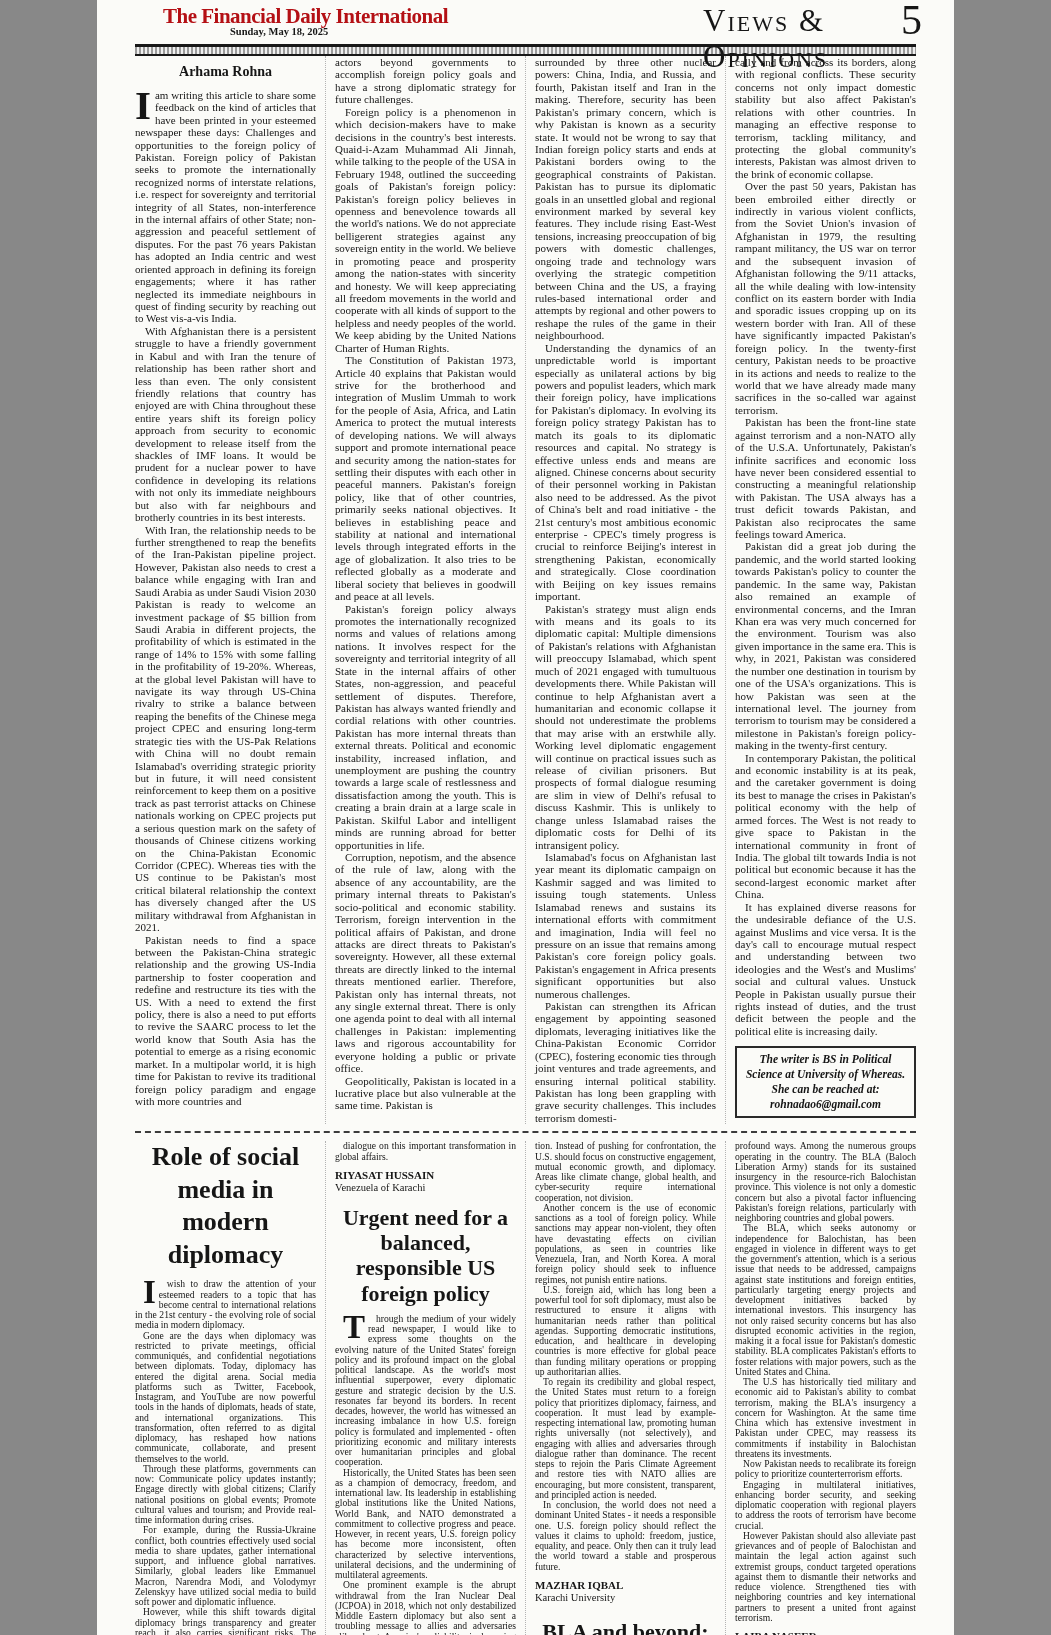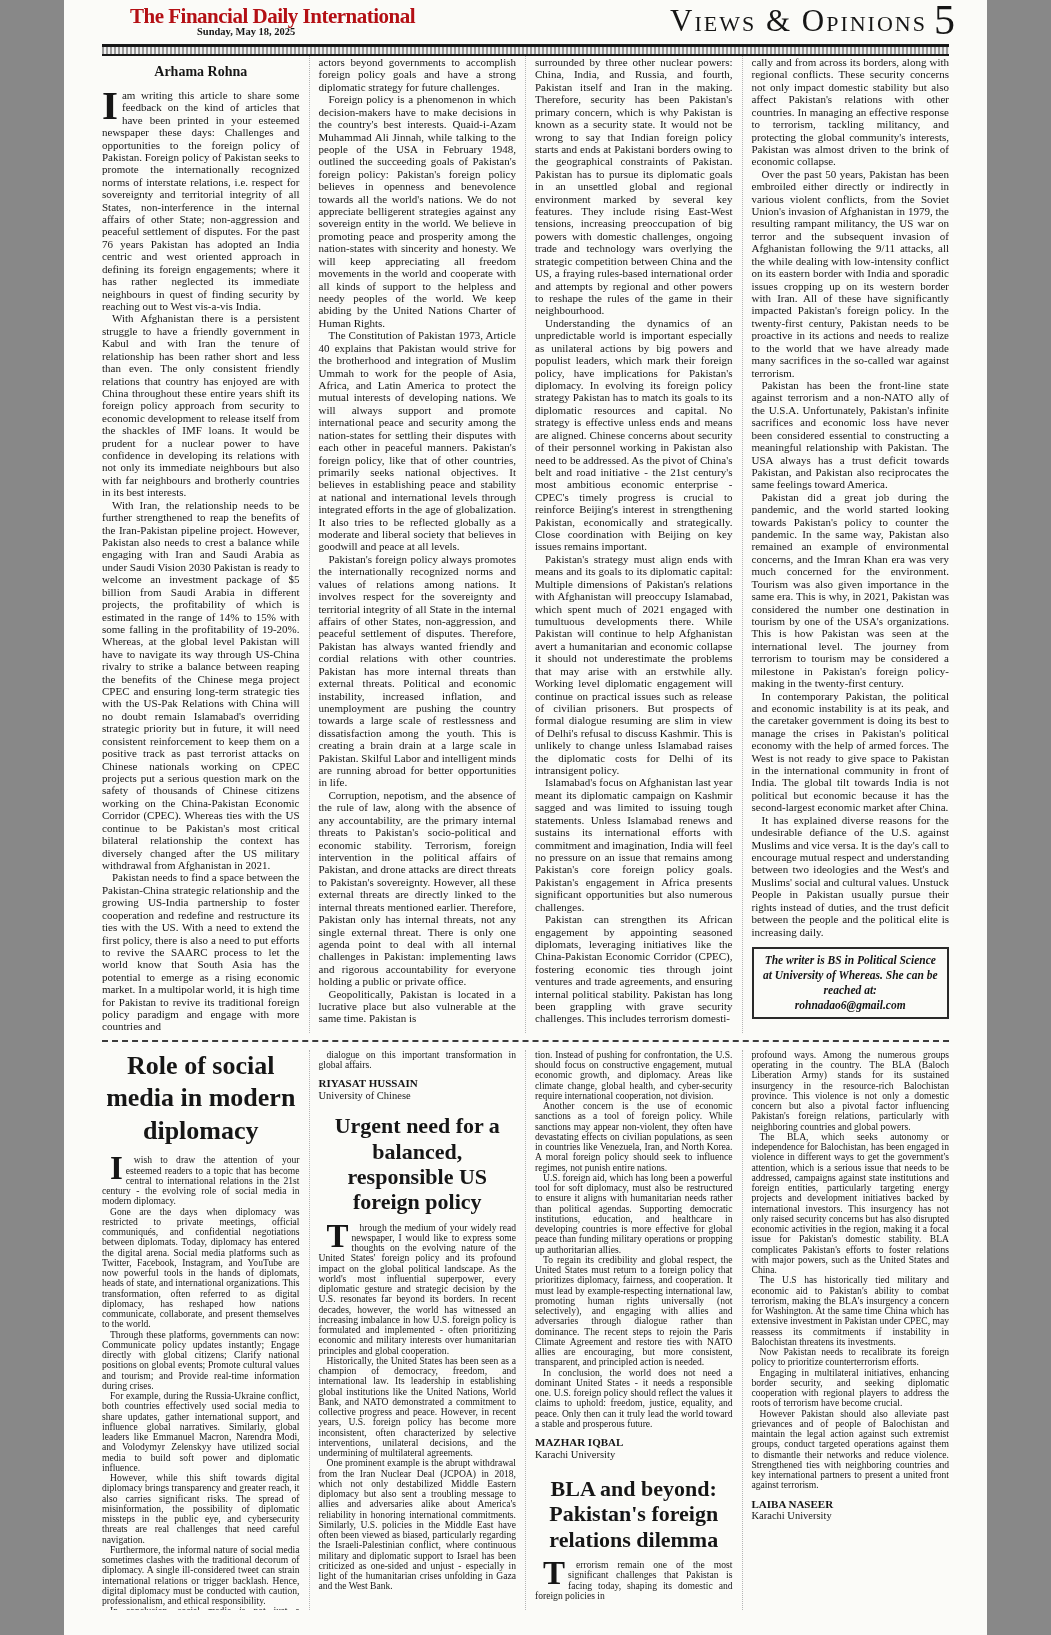--- a/index.html
+++ b/index.html
@@ -1,16 +1,16 @@
 <!DOCTYPE html>
 <html><head>
 <meta charset="utf-8">
 <style>
   html,body{margin:0;padding:0;background:#888;}
-  #page{position:relative;width:923px;height:1635px;margin:0 auto;background:#fbfbf8;color:#161616;
+  #page{position:relative;width:857px;height:1635px;margin:0 auto;background:#fbfbf8;color:#161616;
         font-family:"Liberation Serif","DejaVu Serif",serif;overflow:hidden;box-sizing:border-box;padding:0 38px;}
   
   .hdr{position:relative;height:44px;}
   .masthead-title{position:absolute;left:28px;top:4px;color:#b41015;font-weight:bold;font-size:21px;letter-spacing:-0.5px;}
   .masthead-date{position:absolute;left:95px;top:26px;font-size:10.5px;font-weight:bold;font-family:Liberation Serif, serif;}
   .section-title{position:absolute;left:568px;top:3px;font-variant:small-caps;font-size:31px;letter-spacing:2px;}
   .page-number{position:absolute;right:-6px;top:-4px;font-size:42px;}
   .double-rule{height:7px;border-top:3px solid #171717;border-bottom:2px solid #171717;
                background:repeating-linear-gradient(90deg,#9a9a9a 0 2px,#efefef 2px 4px);}
   
@@ -119,21 +119,21 @@
           <p class="para">Furthermore, the informal nature of social media sometimes clashes with the traditional decorum of diplomacy. A single ill-considered tweet can strain international relations or trigger backlash. Hence, digital diplomacy must be conducted with caution, professionalism, and ethical responsibility.</p>
           <p class="para">In conclusion, social media is not just a communication tool - it is now an instrument of global influence. As the world becomes more interconnected, embracing digital platforms thoughtfully in the realm of diplomacy is not only inevitable but essential.</p>
         </div>
 
     </div>
 
     <div class="col">
       <p class="para noindent">dialogue on this important transformation in global affairs.</p>
       <div class="signature">
         <div class="sig-name">RIYASAT HUSSAIN</div>
-        <div class="sig-aff">University of Chinese</div>
+        <div class="sig-aff">Venezuela of Karachi</div>
       </div>
       <h2 class="letter-title t2">Urgent need for a balanced, responsible US foreign policy</h2>
       <p class="para lead"><span class="dropcap sm">T</span><span>hrough the medium of your widely read newspaper, I would like to express some thoughts on the evolving nature of the United States' foreign policy and its profound impact on the global political landscape. As the world's most influential superpower, every diplomatic gesture and strategic decision by the U.S. resonates far beyond its borders. In recent decades, however, the world has witnessed an increasing imbalance in how U.S. foreign policy is formulated and implemented - often prioritizing economic and military interests over humanitarian principles and global cooperation.</span></p>
       <div>
           <p class="para">Historically, the United States has been seen as a champion of democracy, freedom, and international law. Its leadership in establishing global institutions like the United Nations, World Bank, and NATO demonstrated a commitment to collective progress and peace. However, in recent years, U.S. foreign policy has become more inconsistent, often characterized by selective interventions, unilateral decisions, and the undermining of multilateral agreements.</p>
           <p class="para">One prominent example is the abrupt withdrawal from the Iran Nuclear Deal (JCPOA) in 2018, which not only destabilized Middle Eastern diplomacy but also sent a troubling message to allies and adversaries alike about America's reliability in honoring international commitments. Similarly, U.S. policies in the Middle East have often been viewed as biased, particularly regarding the Israeli-Palestinian conflict, where continuous military and diplomatic support to Israel has been criticized as one-sided and unjust - especially in light of the humanitarian crises unfolding in Gaza and the West Bank.</p>
         </div>
     </div>
 
     <div class="col">

